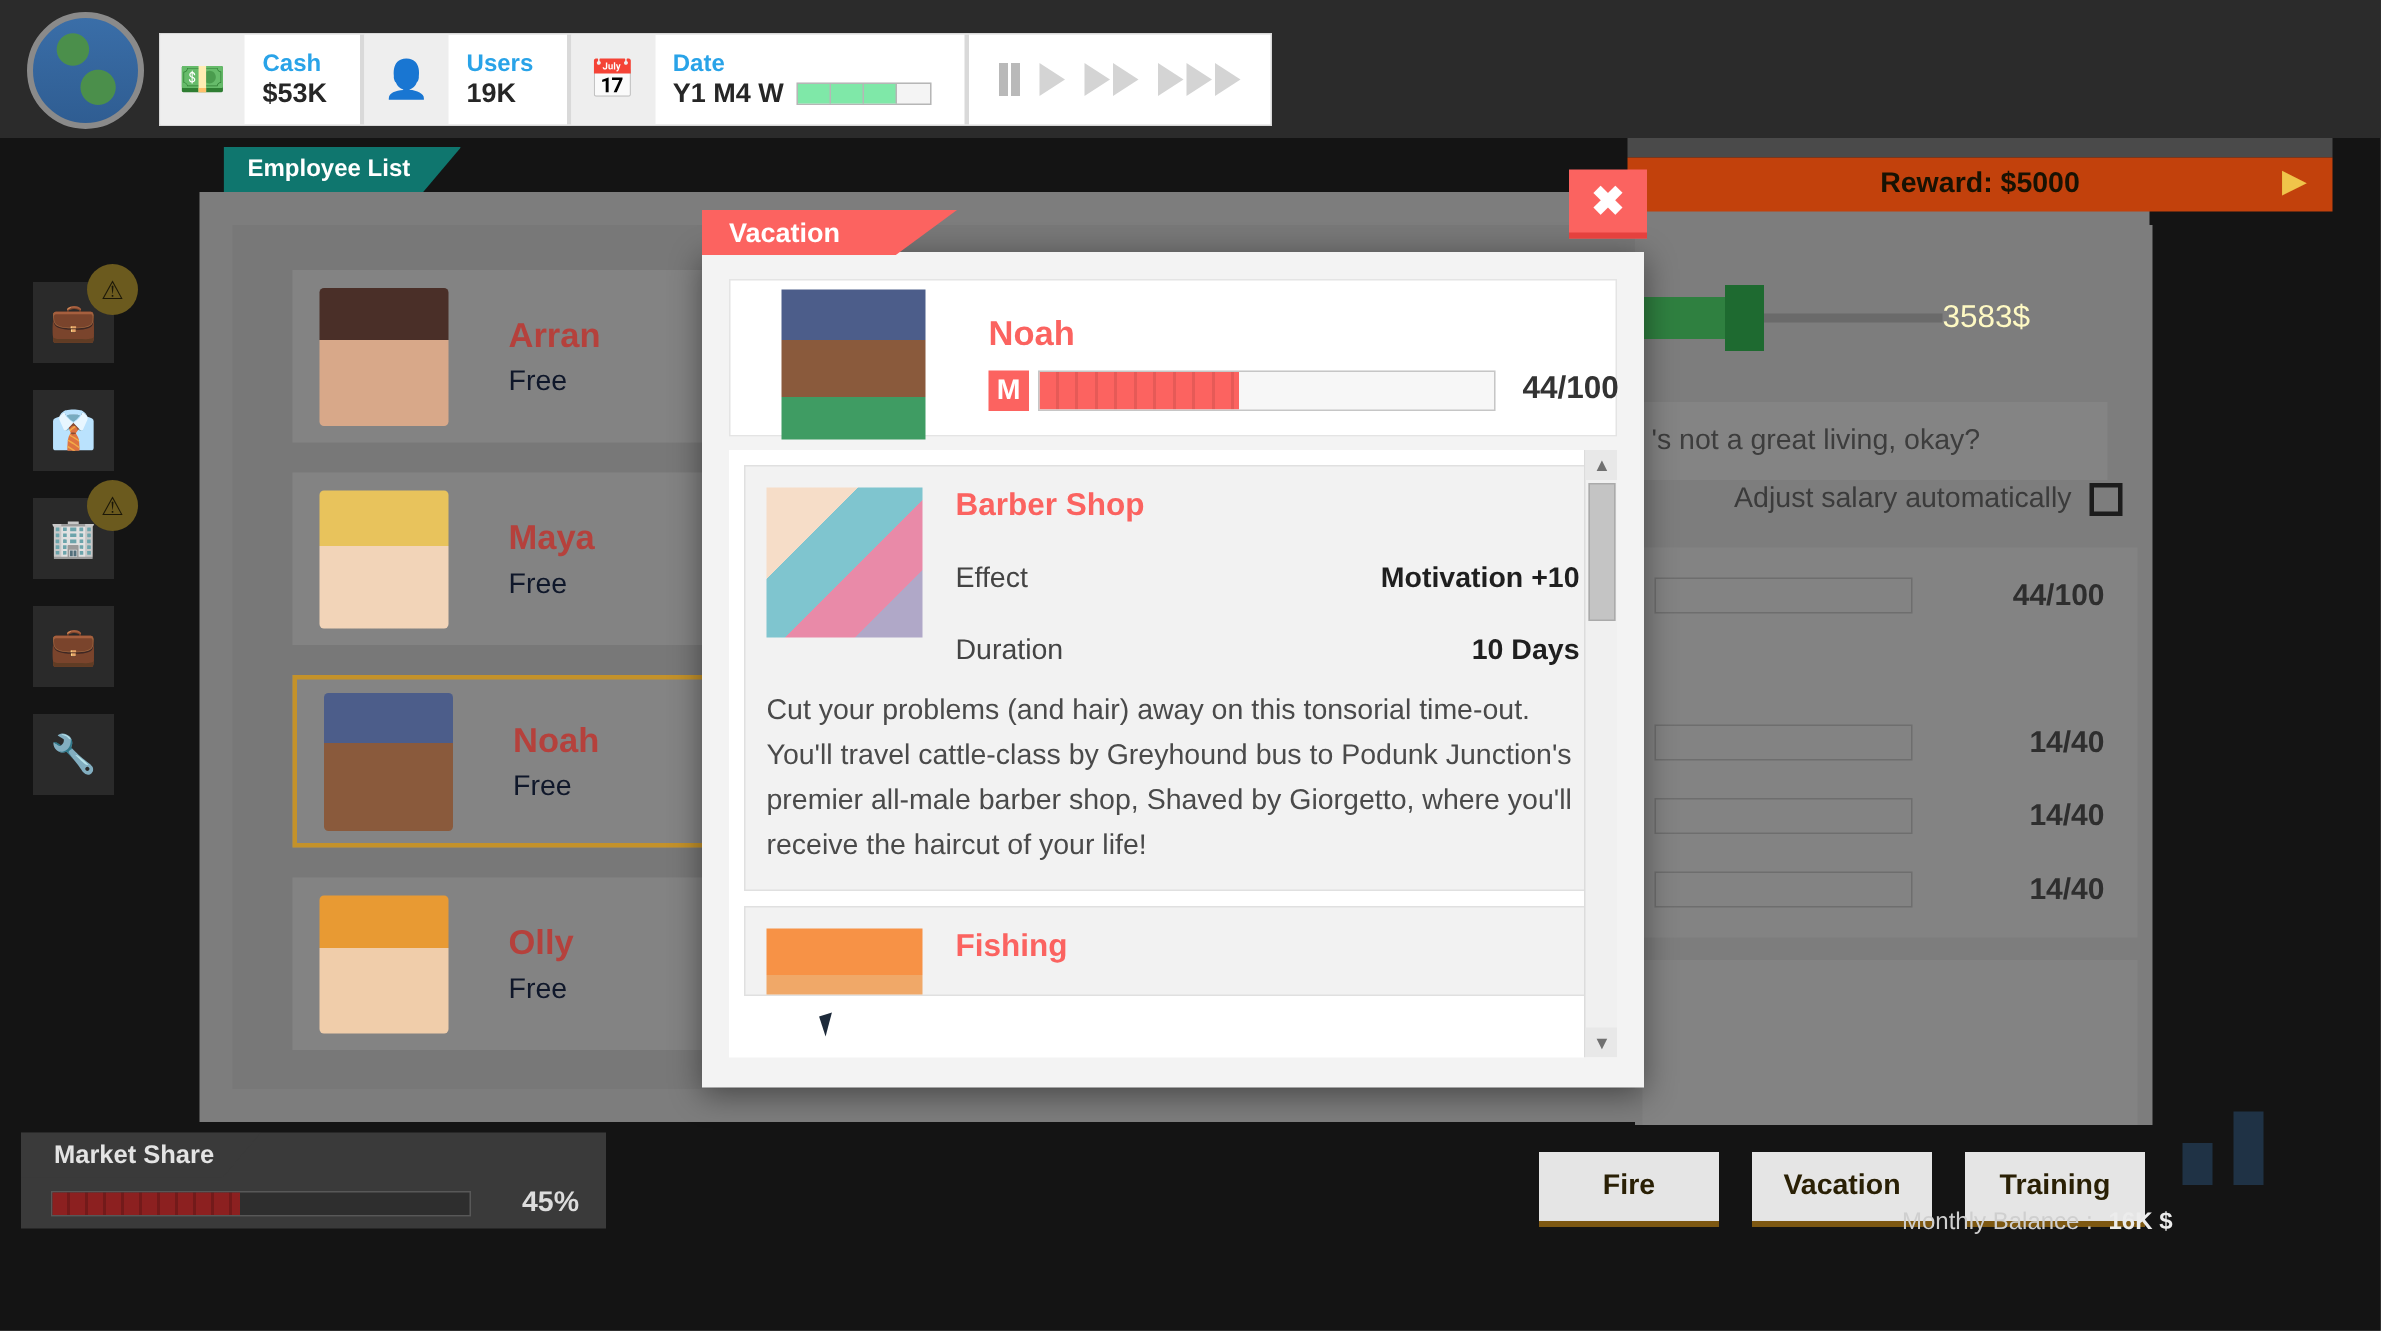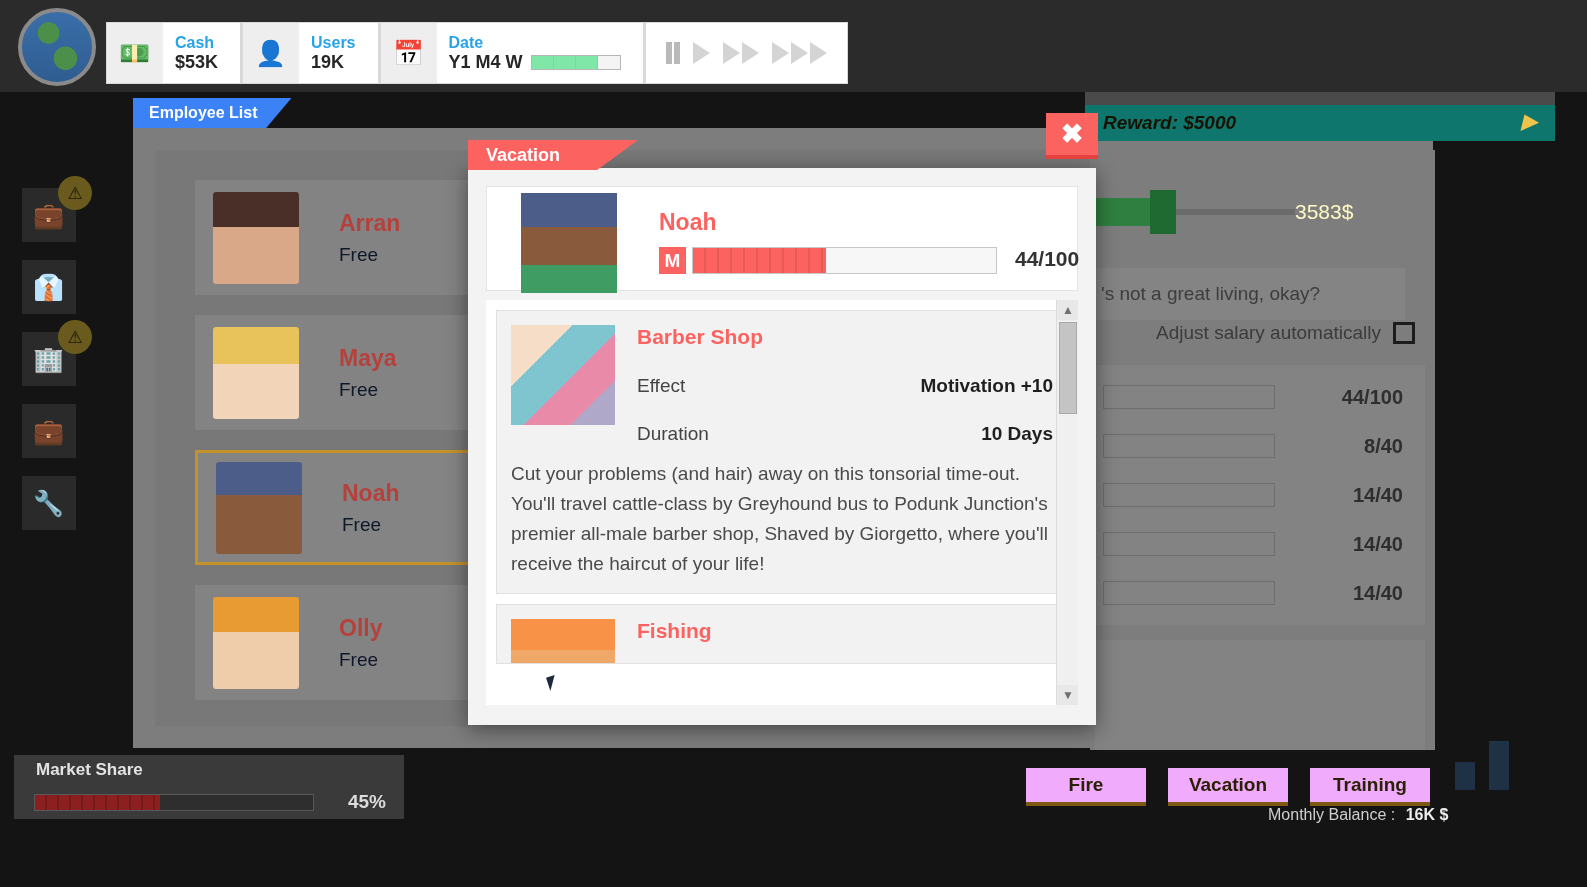--- a/index.html
+++ b/index.html
@@ -46,21 +46,21 @@
   .sideicon { width:54px; height:54px; margin-bottom:18px; background:rgba(250,250,250,.10);
               display:flex; align-items:center; justify-content:center; font-size:25px; }
   .warnbadge { position:absolute; border-radius:50%; background:#6b5a1e; display:flex;
                align-items:center; justify-content:center; color:#1b1708; font-size:17px; z-index:46; }
 
   
   .emp-panel { position:absolute; left:133px; top:128px; width:1300px; height:620px;
                background:#7d7d7d; z-index:44; }
   .tab { position:absolute; height:30px; padding:0 34px 0 16px; display:flex; align-items:center;
          color:#fff; font-size:16px; font-weight:bold; }
-  .tab.dark { background:#3b82f6; top:98px; left:133px;
+  .tab.dark { background:#0f766e; top:98px; left:149px;
               clip-path: polygon(0 0,100% 0,84% 100%,0 100%); z-index:45; }
   .emp-inner { position:absolute; left:22px; top:22px; right:22px; bottom:22px; background:#787878; }
   .emp-row { position:absolute; left:40px; width:1170px; height:115px; background:#838383; display:flex; align-items:center; }
   .emp-row.sel { border:3px solid #c4922a; background:#848484; }
   .emp-av { width:86px; height:92px; margin-left:18px; border-radius:3px; }
   .emp-meta { margin-left:40px; }
   .emp-name { font-size:23px; font-weight:bold; color:#b5413c; }
   .emp-role { font-size:19px; color:#0f172a; margin-top:7px; }
   .skillcol { position:absolute; right:200px; display:flex; flex-direction:column; gap:14px; }
   .skillseg { width:4px; height:30px; }
@@ -79,34 +79,34 @@
                 align-items:center; justify-content:flex-end; gap:12px; }
   .adjust-label { color:#3b3b3b; font-size:19px; }
   .checkbox { width:22px; height:22px; border:3px solid #1c1c1c; background:transparent; }
   .stats-box { position:absolute; left:5px; top:215px; width:330px; height:260px; background:#838383; }
   .stat-line { position:absolute; left:8px; width:320px; height:24px; display:flex; align-items:center; }
   .stat-bar { width:172px; height:24px; border:1px solid #6e6e6e; }
   .stat-num { margin-left:auto; margin-right:20px; font-size:20px; font-weight:bold; color:#2e2e2e; }
   .balance-box { position:absolute; left:5px; top:490px; width:330px; height:110px; background:#838383; }
 
   
-  .act-btn { position:absolute; top:768px; width:120px; height:38px; background:#f0abfc;
+  .act-btn { position:absolute; top:768px; width:120px; height:50px; background:#e5e5e5;
              border-bottom:4px solid #7d5812; color:#2a2005; font-size:19px; font-weight:bold;
              display:flex; align-items:center; justify-content:center; z-index:45; cursor:pointer; }
 
   
   .obj-wrap { position:absolute; left:1085px; top:0; width:470px; z-index:50; }
   .obj-tab { height:29px; background:#7e2a26; color:#cfa9a7; font-size:16px; font-weight:bold;
              display:flex; align-items:center; padding:0 34px 0 16px; width:190px;
              clip-path: polygon(0 0,100% 0,84% 100%,0 100%); }
   .obj-body { background:#4a4a4a; padding:12px 18px; display:flex; gap:18px; align-items:flex-start; }
   .obj-icon { font-size:32px; line-height:1; }
   .obj-text { color:#1d1d1d; font-size:19px; font-weight:bold; line-height:26px; }
-  .obj-reward { background:#0f766e; color:#181203; font-size:19px; font-weight:bold; font-style:italic;
-                padding:7px 18px; display:flex; align-items:center; }
+  .obj-reward { background:#c2410c; color:#181203; font-size:19px; font-weight:bold; 
+                padding:7px 18px; display:flex; align-items:center;justify-content:center; }
   .obj-next { position:absolute; right:18px; bottom:8px; color:#f0c44a; font-size:20px; }
 
   
   .ms-wrap { position:absolute; left:14px; top:755px; width:390px; background:#3a3a3a; z-index:45; }
   .ms-tab { width:160px; height:30px; background:#3a3a3a; color:#e3e3e3; font-size:17px;
             font-weight:bold; display:flex; align-items:center; padding-left:22px;
             clip-path: polygon(0 0,100% 0,84% 100%,0 100%); }
   .ms-row { display:flex; align-items:center; padding:6px 18px 6px 20px; }
   .ms-bar { width:280px; height:17px; border:1px solid #585858; background:#2e2e2e; }
   .ms-fill { height:100%; }
@@ -267,24 +267,20 @@
     <div class="quote-box">'s not a great living, okay?</div>
     <div class="adjust-row">
       <span class="adjust-label">Adjust salary automatically</span>
       <span class="checkbox"></span>
     </div>
     <div class="stats-box">
       <div class="stat-line" style="top:20px;">
         <div class="stat-bar"></div>
         <span class="stat-num">44/100</span>
       </div>
-      <div class="stat-line" style="top:69px;">
-        <div class="stat-bar"></div>
-        <span class="stat-num">8/40</span>
-      </div>
       <div class="stat-line" style="top:118px;">
         <div class="stat-bar"></div>
         <span class="stat-num">14/40</span>
       </div>
       <div class="stat-line" style="top:167px;">
         <div class="stat-bar"></div>
         <span class="stat-num">14/40</span>
       </div>
       <div class="stat-line" style="top:216px;">
         <div class="stat-bar"></div>

